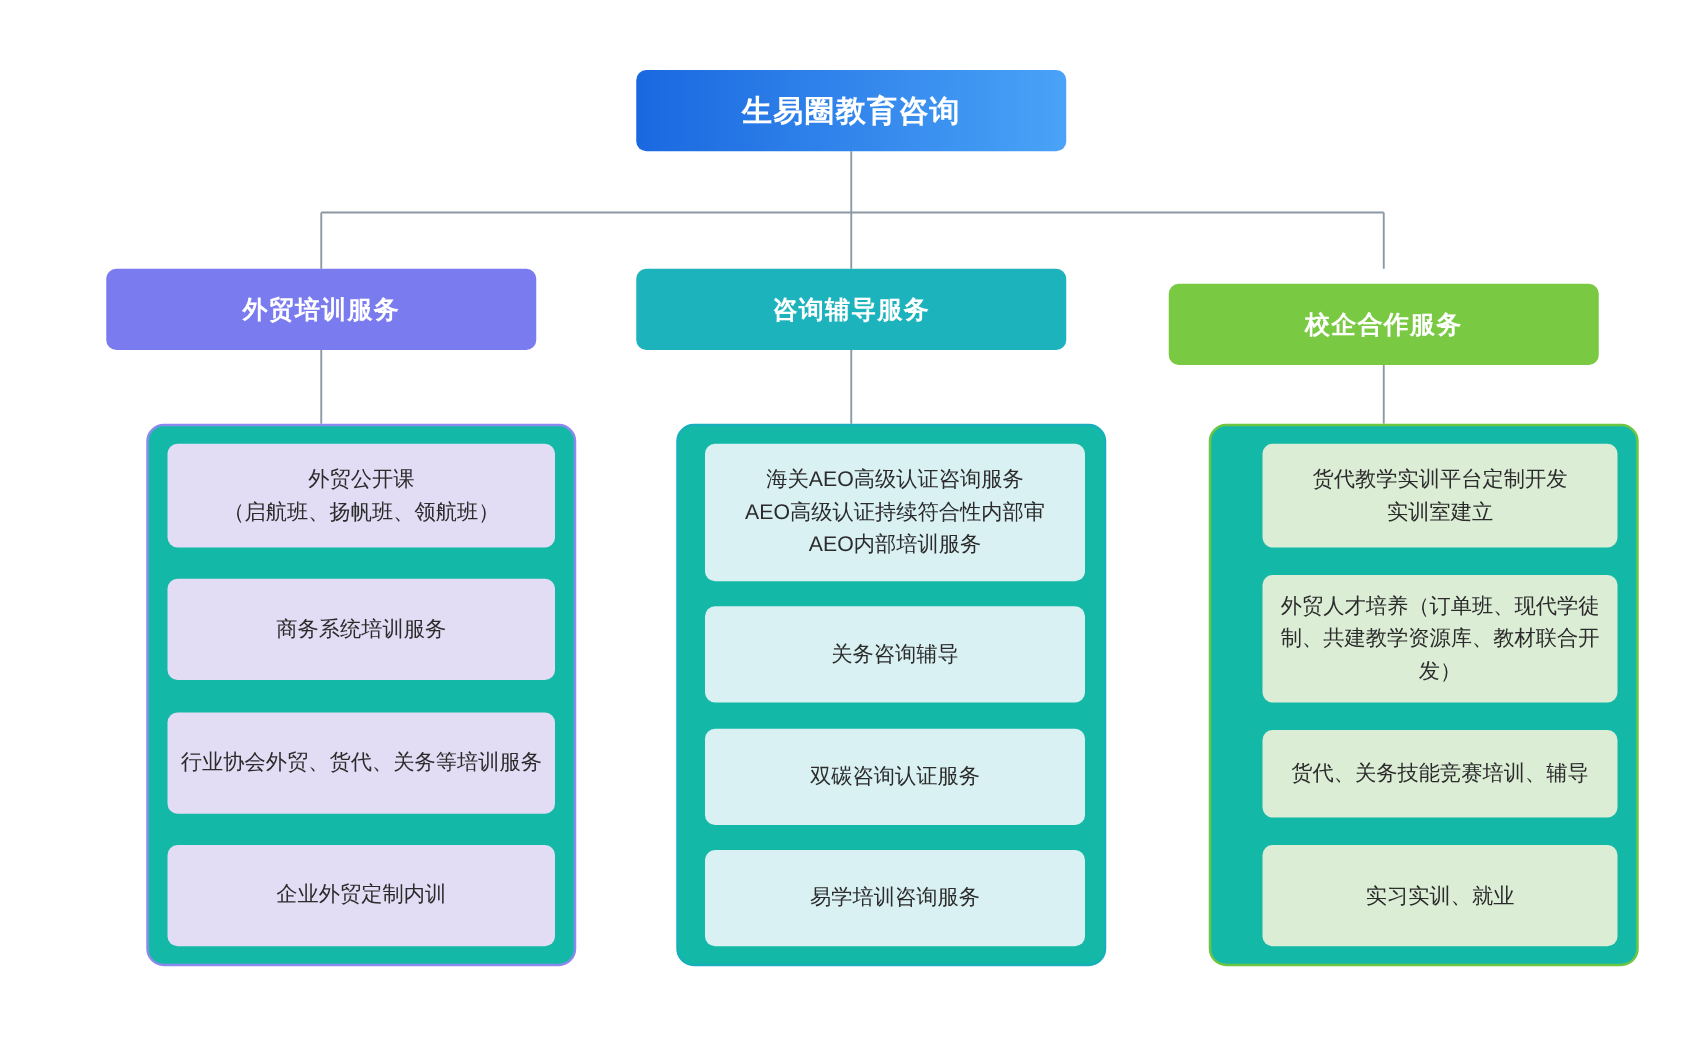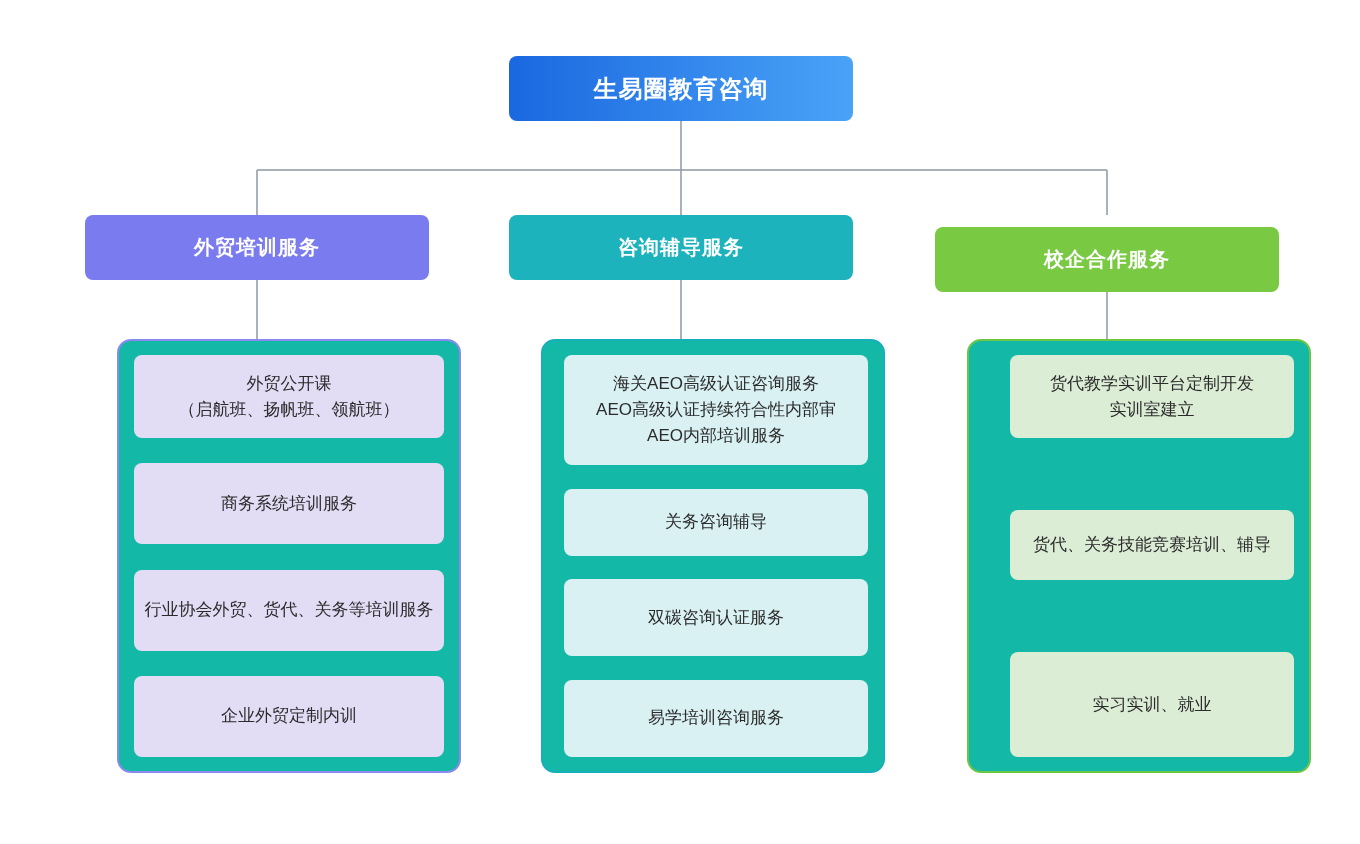--- a/index.html
+++ b/index.html
@@ -106,33 +106,33 @@
   #branch-0 .leaf-1 { height: 81px; }
   #branch-0 .leaf-2 { height: 81px; }
   #branch-0 .leaf-3 { height: 81px; }
 
   
   #branch-1 { left: 509px; }
   #branch-1 .branch-header { background: #1cb3bc; }
   #branch-1 .branch-panel  { border-color: #17b0ba; }
   #branch-1 .leaf { background: #d9f1f2; }
   #branch-1 .leaf-0 { height: 110px; }
-  #branch-1 .leaf-1 { height: 67px; }
+  #branch-1 .leaf-1 { height: 77px; }
   #branch-1 .leaf-2 { height: 77px; }
   #branch-1 .leaf-3 { height: 77px; }
 
   
   #branch-2 { left: 935px; }
   #branch-2 .branch-header { background: #7ac943; }
   #branch-2 .branch-panel  { border-color: #6cc644; }
   #branch-2 .leaf { background: #dcedd6; }
   #branch-2 .leaf-0 { height: 83px; }
   #branch-2 .leaf-1 { height: 102px; }
   #branch-2 .leaf-2 { height: 70px; }
-  #branch-2 .leaf-3 { height: 105px; }
+  #branch-2 .leaf-3 { height: 81px; }
 </style>
 </head>
 <body>
 
 <div id="chart-root">
 
   <svg id="connectors" viewBox="0 0 1360 844" width="1360" height="844" aria-hidden="true">
 
     <line x1="681" y1="121" x2="681" y2="170" stroke="#8c98a4" stroke-width="1.5"></line>
 
@@ -178,18 +178,19 @@
     </div>
   </div>
 
   <div class="branch" id="branch-2">
     <div class="branch-header" style="background: rgb(122, 201, 67); margin-top: 12px;">
       <span>校企合作服务</span>
     </div>
     <div class="branch-panel" style="border-color: rgb(108, 198, 68); padding-left: 41px;">
       <div class="leaf leaf-0" style="background: rgb(220, 237, 214);">货代教学实训平台定制开发
 实训室建立</div>
+      <div class="leaf leaf-1" style="background: rgb(220, 237, 214);">外贸人才培养（订单班、现代学徒制、共建教学资源库、教材联合开发）</div>
       <div class="leaf leaf-2" style="background: rgb(220, 237, 214);">货代、关务技能竞赛培训、辅导</div>
       <div class="leaf leaf-3" style="background: rgb(220, 237, 214);">实习实训、就业</div>
     </div>
   </div>
 
 </div>
 
 </body></html>

